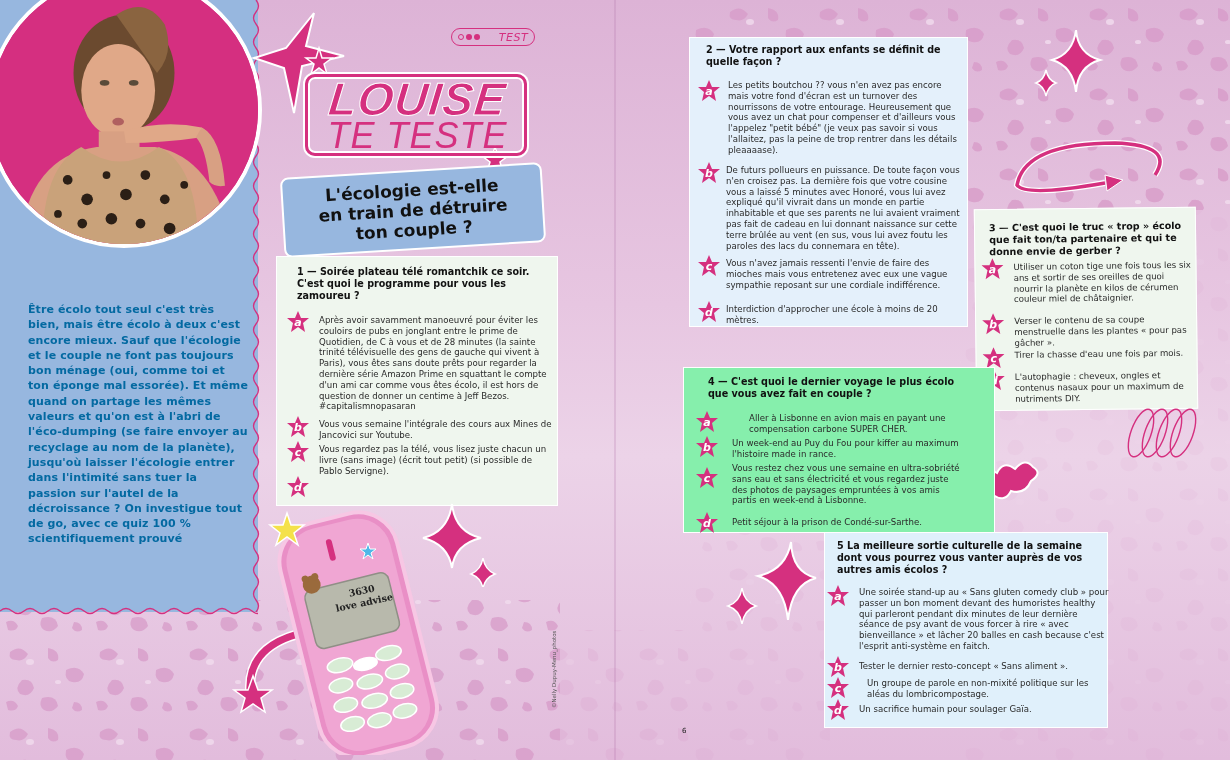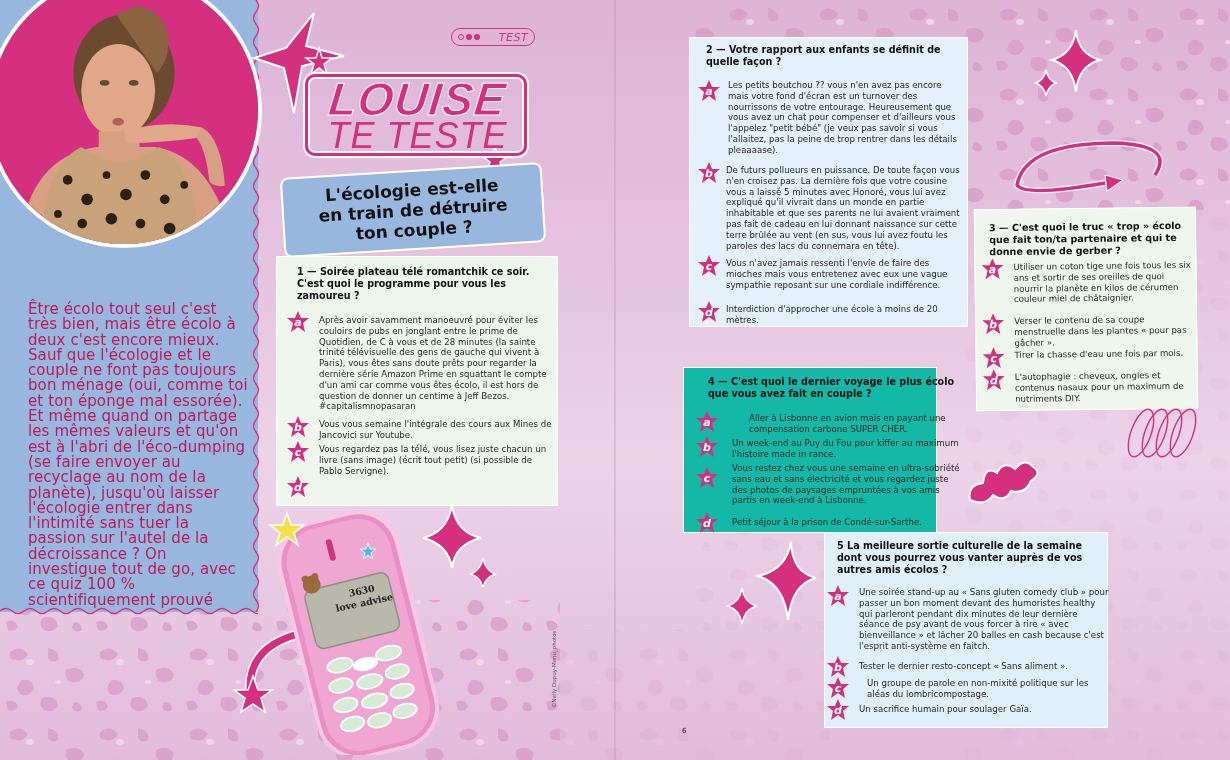--- a/index.html
+++ b/index.html
@@ -24,21 +24,21 @@
   .intro-col .wavy-b {
     position: absolute; left: 0; bottom: -4px; width: 258px; height: 10px;
   }
   .portrait {
     position: absolute; left: -14px; top: -28px; width: 276px; height: 276px;
     border-radius: 50%; background: #d52f80; border: 4px solid #fff; overflow: hidden;
   }
   .portrait svg { width: 100%; height: 100%; }
   .intro-text {
     position: absolute; left: 28px; top: 302px; width: 220px;
-    font-size: 15px; line-height: 15.3px; color: #be185d; letter-spacing: 0.1px;
+    font-size: 11px; line-height: 15.3px; color: #0369a1; letter-spacing: 0.1px; font-weight: bold;
   }
 
   
   .test-pill {
     position: absolute; left: 451px; top: 28px; width: 84px; height: 18px;
     border: 1.5px solid #d5307f; border-radius: 10px;
     display: flex; align-items: center; justify-content: center; gap: 19px;
     color: #d5307f; font-style: italic; font-size: 11px; letter-spacing: 0.5px;
   }
   .test-pill .dots { display: flex; gap: 2px; }
@@ -82,21 +82,21 @@
   }
   .card .ans { position: relative; padding-left: 0; margin-bottom: 5px; }
   .card .ans .badge {
     position: absolute; width: 22px; height: 22px;
   }
   .card .ans .txt { display: block; }
 
   .card1 { left: 276px; top: 256px; width: 282px; height: 250px; background: #eff6ee; border: 1px solid #fff; }
   .card2 { left: 689px; top: 37px; width: 279px; height: 290px; background: #e4f0fb; border: 1.5px solid #fff; }
   .card3 { left: 975px; top: 208px; width: 222px; height: 202px; background: #eff6ee; border: 1.5px solid #fff; transform: rotate(-0.7deg); }
-  .card4 { left: 683px; top: 367px; width: 254px; height: 166px; background: #14b8a6; border: 1.5px solid #fff; }
+  .card4 { left: 683px; top: 367px; width: 312px; height: 166px; background: #86efac; border: 1.5px solid #fff; }
   .card5 { left: 824px; top: 532px; width: 284px; height: 196px; background: #e0f0fb; border: 1.5px solid #fff; }
   .credit-wrap { position: absolute; left: 551px; top: 708px; }
   .credit-wrap span {
     display: block; font-size: 5.5px; color: #555; white-space: nowrap;
     transform: rotate(-90deg); transform-origin: left top;
   }
   .page-num { position: absolute; left: 682px; top: 727px; font-size: 7px; color: #222; }
 
   .deco { position: absolute; }
   .phone { position: absolute; left: 262px; top: 505px; width: 190px; height: 250px; }

